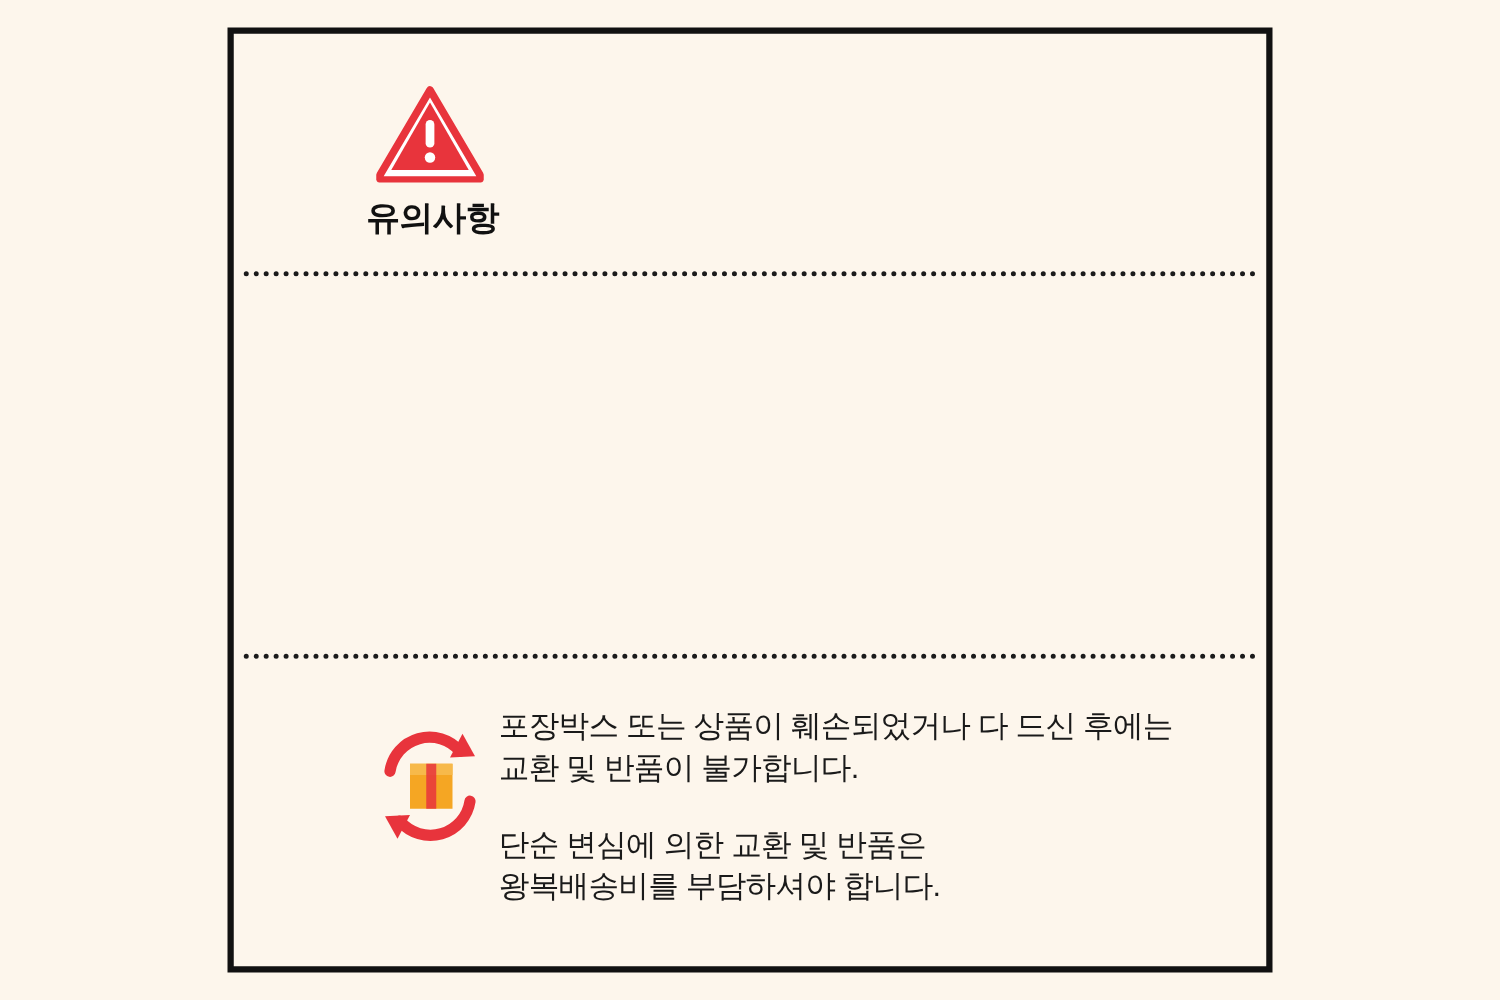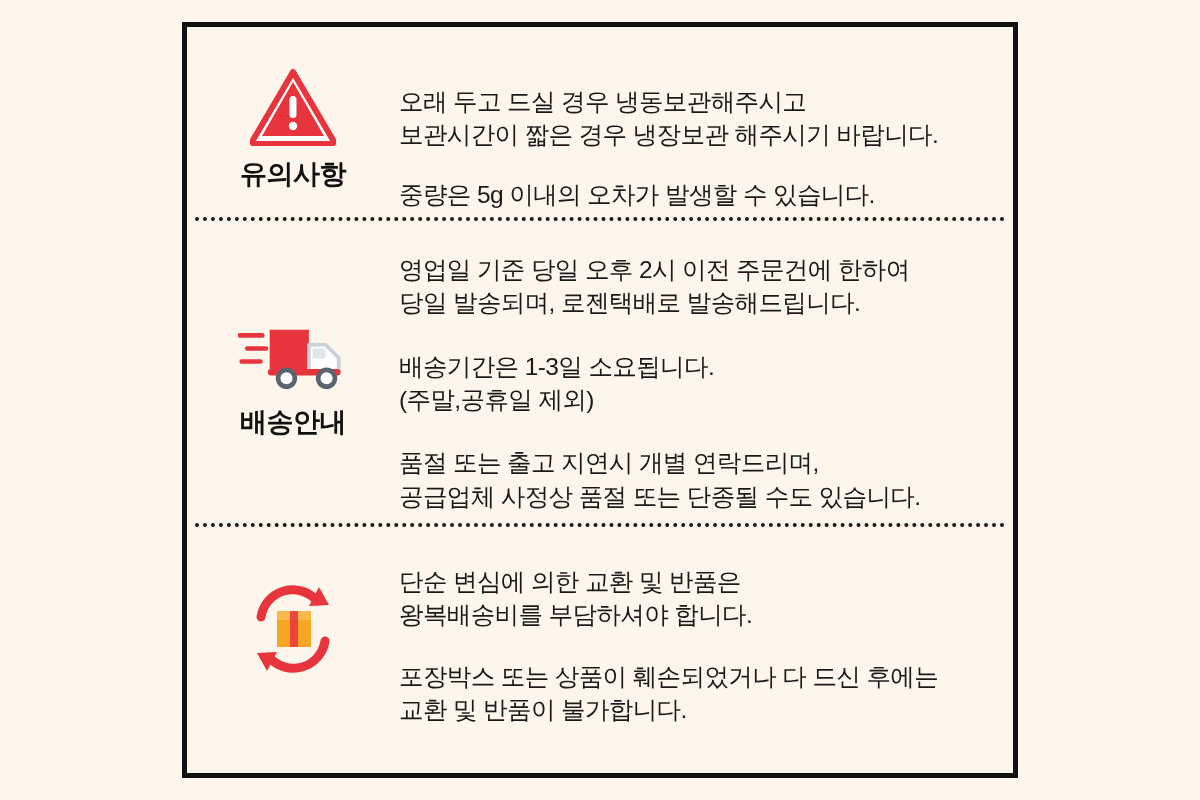--- a/index.html
+++ b/index.html
@@ -51,21 +51,21 @@
     height: 0;
     border-top: 4px dotted #1b1b1b;
     margin: 0 8px;
   }
 
   .icon-col {
     width: 212px;
     flex: 0 0 212px;
     display: flex;
     flex-direction: column;
-    align-items: center;
+    align-items: flex-end;
     justify-content: flex-start;
     box-sizing: border-box;
     padding-top: 6px;
   }
   .section-shipping .icon-col { padding-top: 78px; }
   .section-exchange .icon-col { padding-top: 38px; }
 
   .icon-art {
     width: 110px;
     height: 92px;
@@ -120,56 +120,25 @@
         <div class="icon-art">
           <svg width="86" height="78" viewBox="0 0 86 78" aria-hidden="true">
             <path d="M43 4 L83 72 Q85 76 80 76 L6 76 Q1 76 3 72 Z" fill="#ffffff" stroke="#e8343c" stroke-width="6" stroke-linejoin="round"></path>
             <path d="M43 14 L74 68 L12 68 Z" fill="#e8343c"></path>
             <rect x="39.5" y="28" width="7" height="22" rx="3.5" fill="#ffffff"></rect>
             <circle cx="43" cy="58" r="4.2" fill="#ffffff"></circle>
           </svg>
         </div>
         <div class="icon-label">유의사항</div>
       </div>
-      <div class="text-col">
-        <p class="para">오래 두고 드실 경우 냉동보관해주시고
-보관시간이 짧은 경우 냉장보관 해주시기 바랍니다.</p>
-        <p class="para">중량은 5g 이내의 오차가 발생할 수 있습니다.</p>
-      </div>
     </div>
 
     <div class="divider"></div>
 
     <div class="section section-shipping">
-      <div class="icon-col">
-        <div class="icon-art">
-          <svg width="118" height="74" viewBox="0 0 118 74" aria-hidden="true">
-            <g stroke="#e8343c" stroke-width="5" stroke-linecap="round">
-              <line x1="2" y1="16" x2="26" y2="16"></line>
-              <line x1="10" y1="30" x2="30" y2="30"></line>
-              <line x1="4" y1="44" x2="24" y2="44"></line>
-            </g>
-            <path d="M34 10 H76 V56 H34 Z" fill="#e8343c"></path>
-            <path d="M76 26 H94 L108 40 V56 H76 Z" fill="#ffffff" stroke="#c9d2db" stroke-width="4" stroke-linejoin="round"></path>
-            <rect x="80" y="30" width="14" height="11" rx="2" fill="#dfe7ee"></rect>
-            <rect x="32" y="52" width="78" height="7" rx="3.5" fill="#e8343c"></rect>
-            <circle cx="52" cy="62" r="9" fill="#ffffff" stroke="#5a6470" stroke-width="5"></circle>
-            <circle cx="95" cy="62" r="9" fill="#ffffff" stroke="#5a6470" stroke-width="5"></circle>
-          </svg>
-        </div>
-        <div class="icon-label">배송안내</div>
-      </div>
-      <div class="text-col">
-        <p class="para">영업일 기준 당일 오후 2시 이전 주문건에 한하여
-당일 발송되며, 로젠택배로 발송해드립니다.</p>
-        <p class="para">배송기간은 1-3일 소요됩니다.
-(주말,공휴일 제외)</p>
-        <p class="para">품절 또는 출고 지연시 개별 연락드리며,
-공급업체 사정상 품절 또는 단종될 수도 있습니다.</p>
-      </div>
     </div>
 
     <div class="divider"></div>
 
     <div class="section section-exchange">
       <div class="icon-col">
         <div class="icon-art">
           <svg width="96" height="92" viewBox="0 0 96 92" aria-hidden="true">
             <g fill="none" stroke="#e8343c" stroke-width="9" stroke-linecap="round">
               <path d="M16 34 A32 32 0 0 1 72 18"></path>
@@ -177,21 +146,21 @@
             </g>
             <path d="M74 4 L84 22 L64 23 Z" fill="#e8343c"></path>
             <path d="M22 88 L12 70 L32 69 Z" fill="#e8343c"></path>
             <rect x="32" y="28" width="34" height="36" fill="#f5a623"></rect>
             <rect x="32" y="28" width="34" height="9" fill="#f7b94a"></rect>
             <rect x="45" y="28" width="8" height="36" fill="#e8343c" opacity="0.85"></rect>
           </svg>
         </div>
       </div>
       <div class="text-col">
+        <p class="para">포장박스 또는 상품이 훼손되었거나 다 드신 후에는
+교환 및 반품이 불가합니다.</p>
         <p class="para">단순 변심에 의한 교환 및 반품은
 왕복배송비를 부담하셔야 합니다.</p>
-        <p class="para">포장박스 또는 상품이 훼손되었거나 다 드신 후에는
-교환 및 반품이 불가합니다.</p>
       </div>
     </div>
 
   </div>
 </div>
 
 </body></html>

